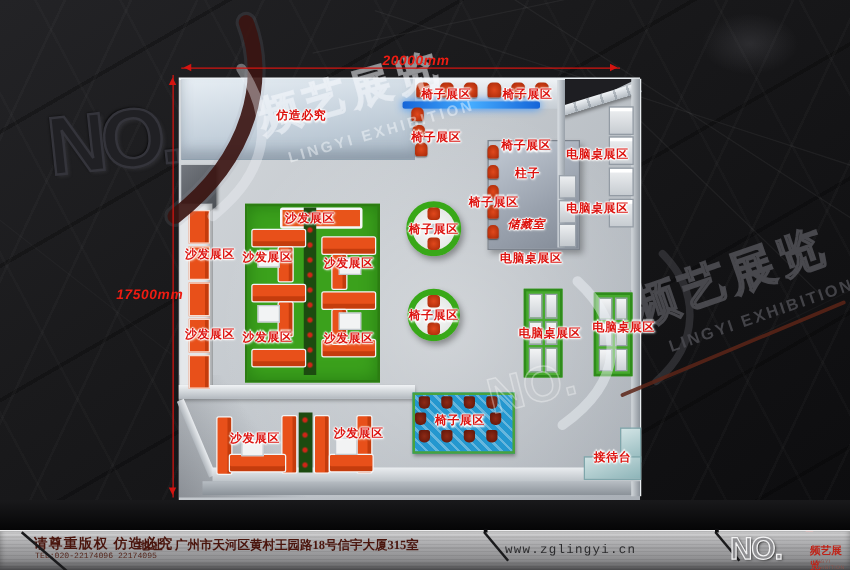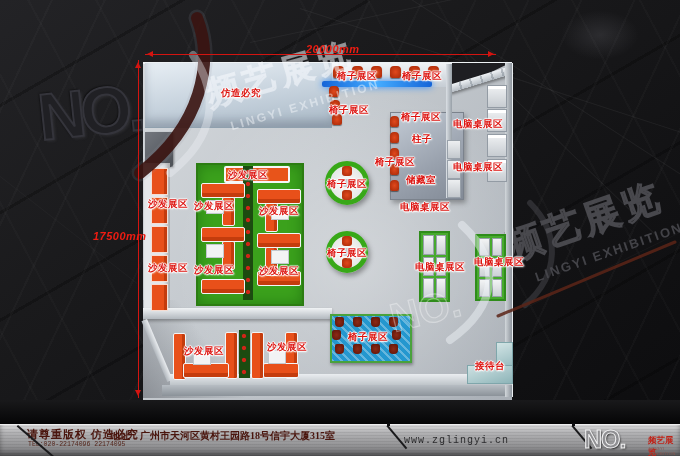--- a/index.html
+++ b/index.html
@@ -291,21 +291,21 @@
       <div class="bchair" style="left: 389px; top: 344px;"></div>
     </div>
   <div id="plan-labels">
       <div class="lbl" style="left: 241px; top: 93px;">仿造必究</div>
       <div class="lbl" style="left: 357px; top: 76px;">椅子展区</div>
       <div class="lbl" style="left: 422px; top: 76px;">椅子展区</div>
       <div class="lbl" style="left: 349px; top: 110px;">椅子展区</div>
       <div class="lbl" style="left: 421px; top: 117px;">椅子展区</div>
       <div class="lbl" style="left: 422px; top: 139px;">柱子</div>
       <div class="lbl" style="left: 395px; top: 162px;">椅子展区</div>
-      <div class="lbl" style="left: 421px; top: 180px;">储藏室</div>
+      <div class="lbl" style="left: 421px; top: 180px; font-style: italic;">储藏室</div>
       <div class="lbl" style="left: 478px; top: 124px;">电脑桌展区</div>
       <div class="lbl" style="left: 478px; top: 167px;">电脑桌展区</div>
       <div class="lbl" style="left: 425px; top: 207px;">电脑桌展区</div>
       <div class="lbl" style="left: 440px; top: 267px;">电脑桌展区</div>
       <div class="lbl" style="left: 499px; top: 262px;">电脑桌展区</div>
       <div class="lbl" style="left: 347px; top: 184px;">椅子展区</div>
       <div class="lbl" style="left: 347px; top: 253px;">椅子展区</div>
       <div class="lbl" style="left: 248px; top: 175px;">沙发展区</div>
       <div class="lbl" style="left: 214px; top: 206px;">沙发展区</div>
       <div class="lbl" style="left: 279px; top: 211px;">沙发展区</div>

